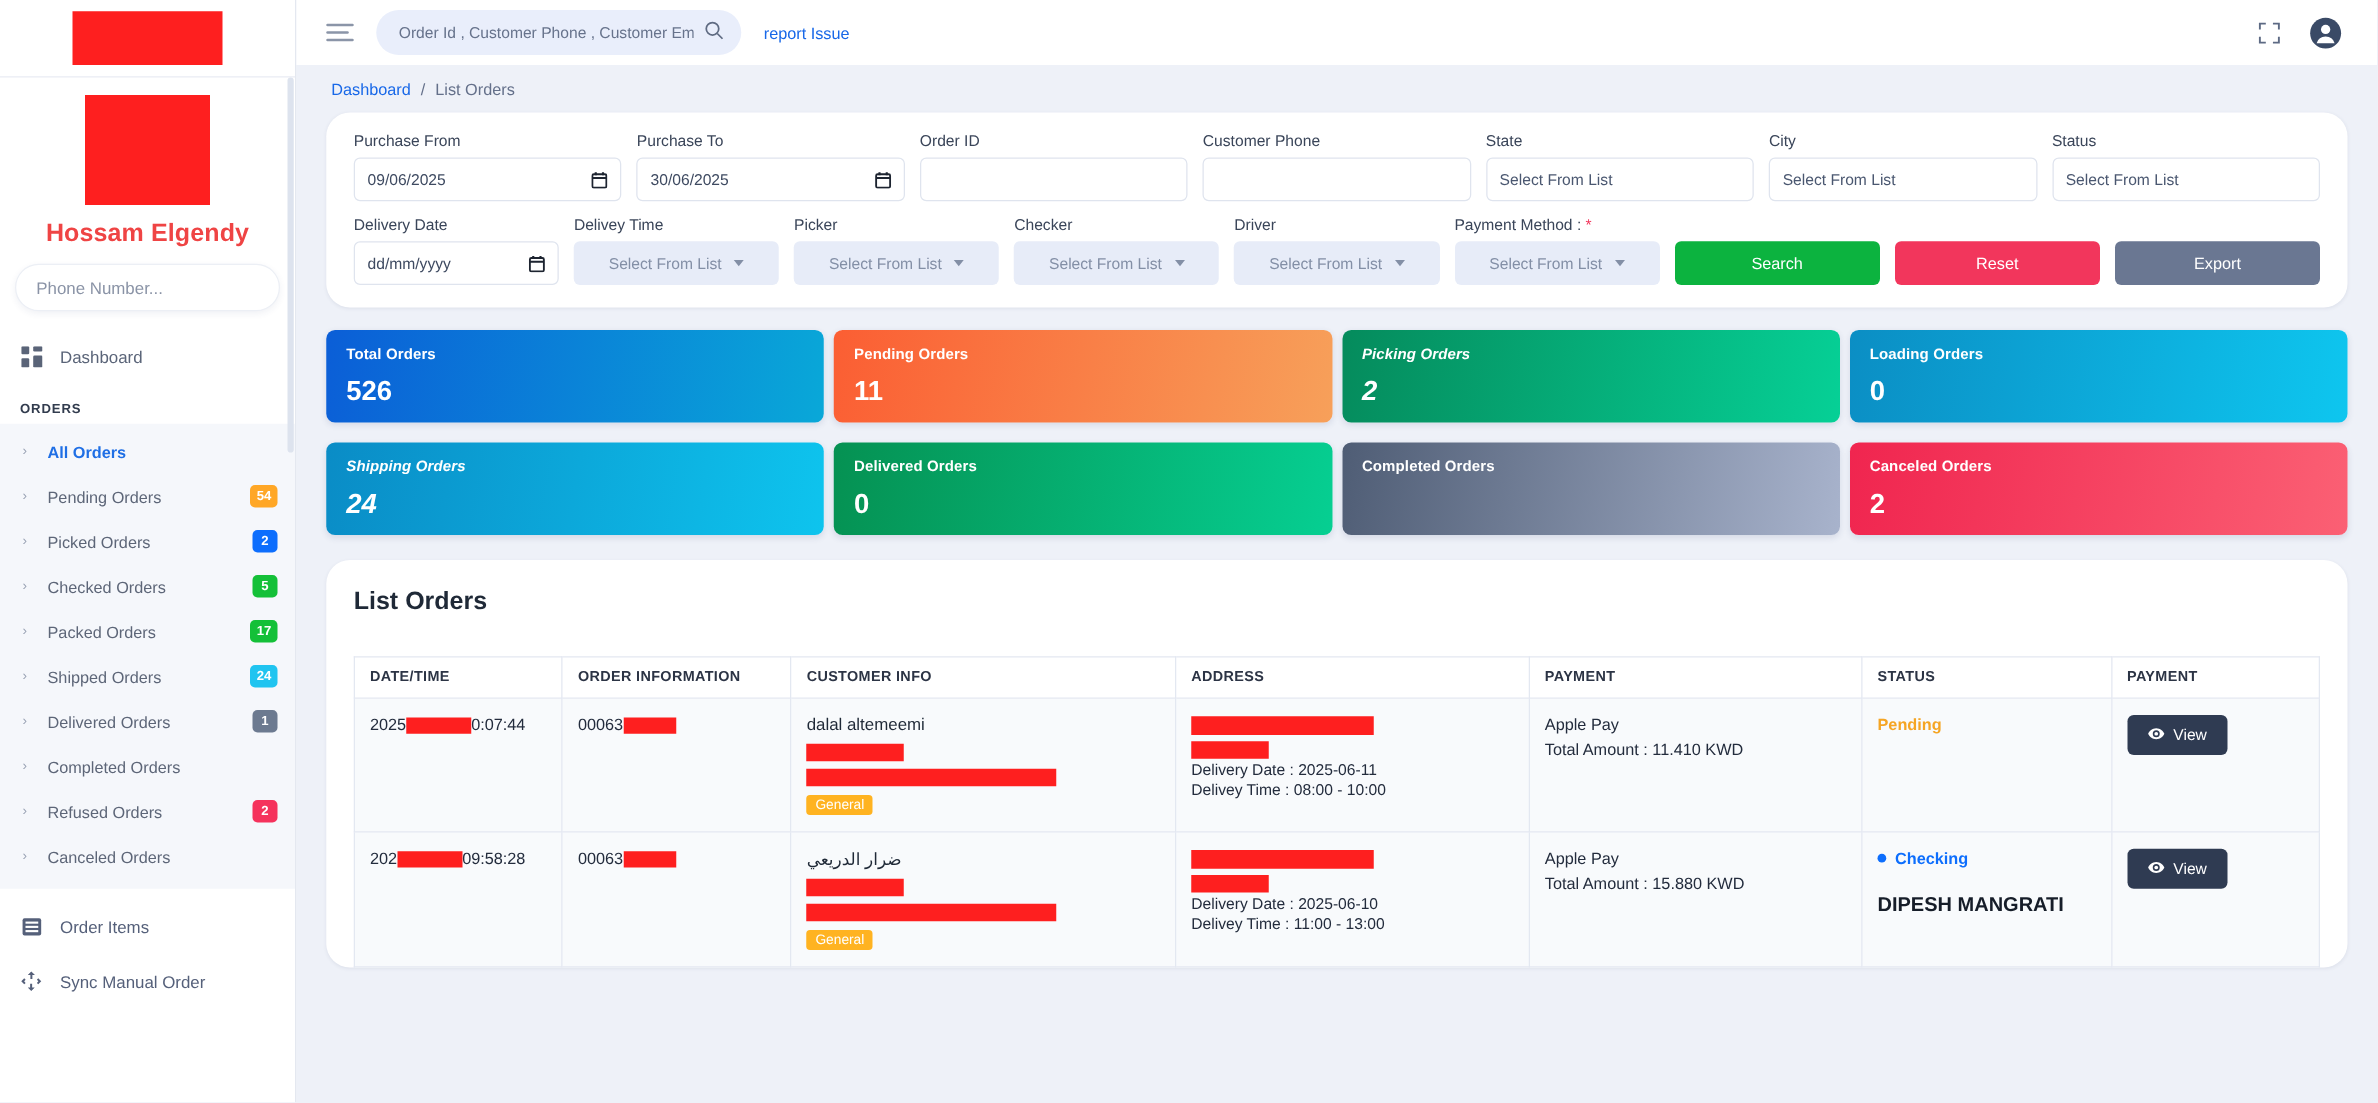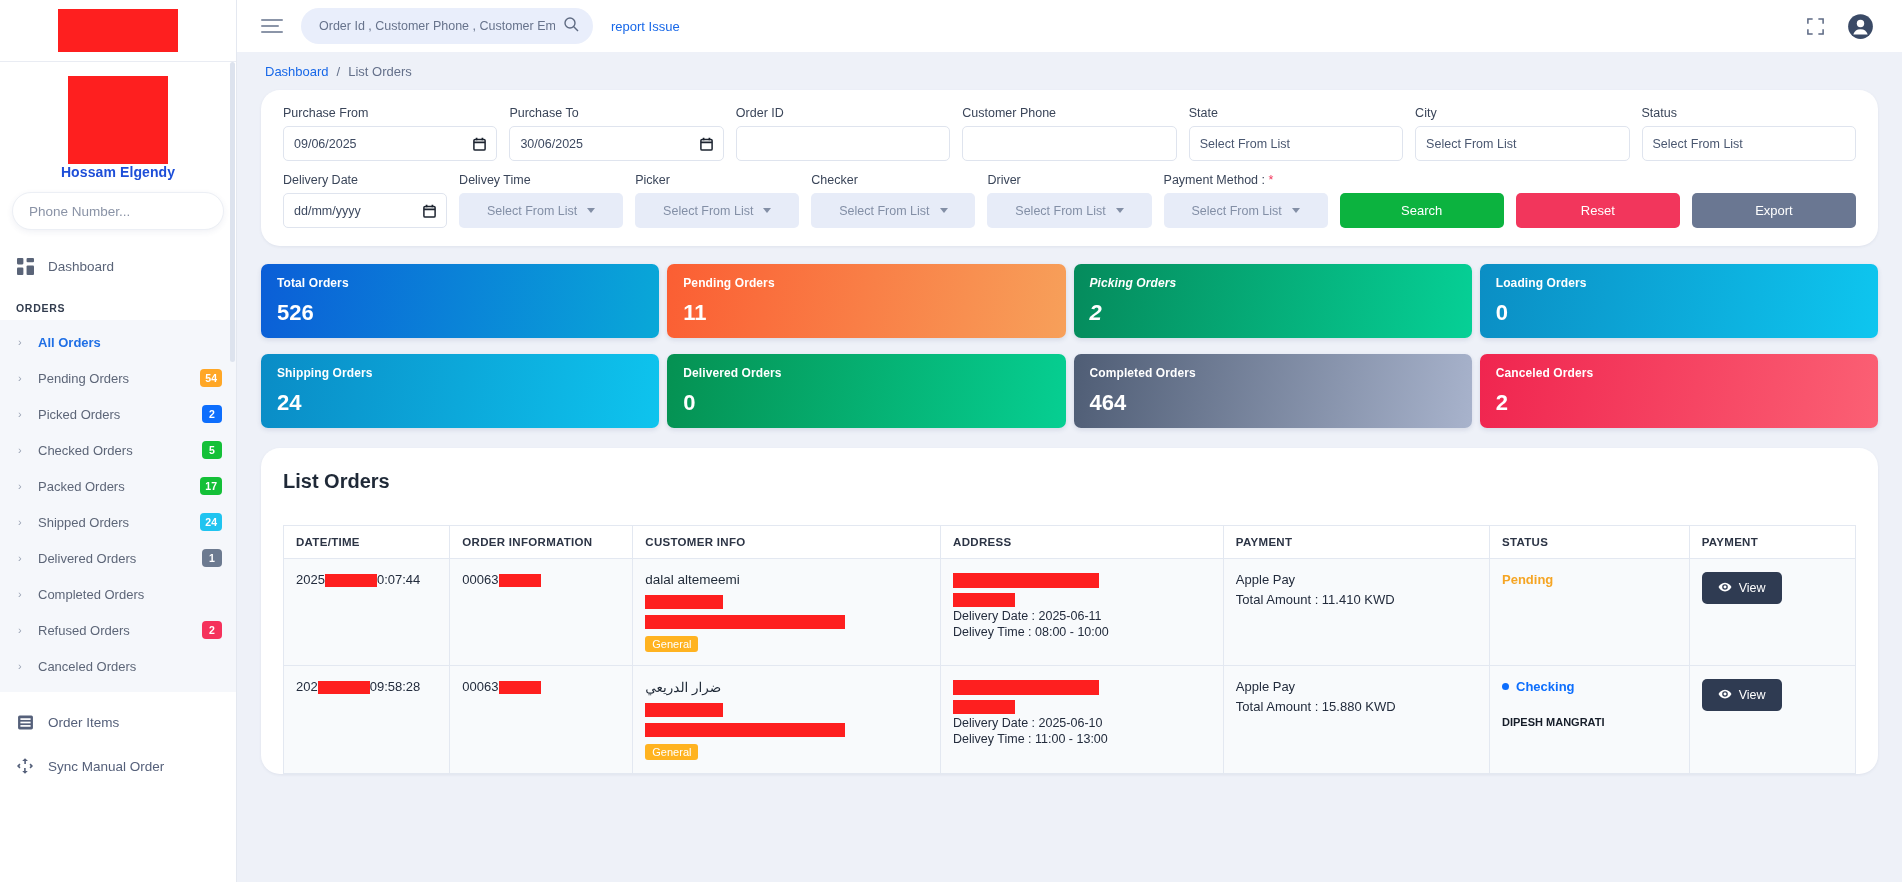--- a/index.html
+++ b/index.html
@@ -23,21 +23,21 @@
   }
   .brand-bar {
     height: 62px; border-bottom: 1px solid #e9ecf3;
     display: flex; align-items: center; justify-content: center;
   }
   .redact { background: #fe1f1f; display: block; }
   .brand-logo { width: 120px; height: 43px; }
   .profile-wrap { padding: 14px 0 0 0; text-align: center; }
   .avatar-red { width: 100px; height: 88px; margin: 0 auto; }
   .profile-name {
-    font-size: 14px; font-weight: 700; color: #1d4ed8;
+    margin-top: 12px; font-size: 20px; font-weight: 700; color: #ef4444;
     letter-spacing: .1px;
   }
   .phone-box {
     margin: 12px 12px 0 12px; height: 38px; border-radius: 19px;
     background: #fff; border: 1px solid #eceff5;
     box-shadow: 0 2px 6px rgba(40,60,110,.07);
     display: flex; align-items: center; padding: 0 16px;
     font-size: 13.5px; color: #8a93a6;
   }
   .nav { margin-top: 16px; }
@@ -174,21 +174,21 @@
   .tag-general {
     display: inline-block; background: #ffb321; color: #fff; font-size: 11px;
     border-radius: 3px; padding: 2px 7px; margin-top: 7px;
   }
   .addr-line { font-size: 12.5px; color: #232c3d; margin-top: 2px; }
   .pay-line { font-size: 13px; color: #232c3d; }
   .pay-line + .pay-line { margin-top: 5px; }
   .status-pending { color: #f5a524; font-weight: 700; font-size: 13px; }
   .status-checking { color: #0d6efd; font-weight: 700; font-size: 13px; display: flex; align-items: center; gap: 7px; }
   .dot { width: 7px; height: 7px; border-radius: 50%; background: #0d6efd; display: inline-block; }
-  .driver-name { font-size: 11px; font-weight: 700; color: #161d29; margin-top: 22px; }
+  .driver-name { font-size: 16px; font-weight: 700; color: #161d29; margin-top: 22px; }
   .btn-view {
     background: #2f3b52; color: #fff; border: none; border-radius: 5px;
     height: 32px; padding: 0 16px; font-size: 12.5px; font-family: inherit;
     display: inline-flex; align-items: center; gap: 7px; cursor: pointer;
   }
 </style>
 </head>
 <body>
 
 <div class="app">
@@ -467,31 +467,30 @@
             <div class="stat" style="background: linear-gradient(100deg, rgb(5, 139, 92), rgb(6, 208, 150)); font-style: italic;">
               <div class="t">Picking Orders</div>
               <div class="v">2</div>
             </div>
             <div class="stat" style="background: linear-gradient(100deg, rgb(11, 142, 196), rgb(14, 198, 239));">
               <div class="t">Loading Orders</div>
               <div class="v">0</div>
             </div>
           </div>
           <div class="stats-row">
-            <div class="stat" style="background: linear-gradient(100deg, rgb(10, 140, 198), rgb(14, 196, 238));">
+            <div class="stat" style="background: linear-gradient(100deg, rgb(10, 140, 198), rgb(14, 196, 238)); font-style: italic;">
               <div class="t">Shipping Orders</div>
               <div class="v">24</div>
             </div>
             <div class="stat" style="background: linear-gradient(100deg, rgb(5, 145, 82), rgb(6, 207, 146));">
               <div class="t">Delivered Orders</div>
               <div class="v">0</div>
             </div>
             <div class="stat" style="background: linear-gradient(100deg, rgb(79, 93, 117), rgb(168, 179, 204));">
               <div class="t">Completed Orders</div>
-              <div class="v">464</div>
             </div>
             <div class="stat" style="background: linear-gradient(100deg, rgb(240, 37, 79), rgb(251, 96, 116));">
               <div class="t">Canceled Orders</div>
               <div class="v">2</div>
             </div>
           </div>
         </div>
 
       <div class="card list-card">
         <div class="list-title">List Orders</div>

